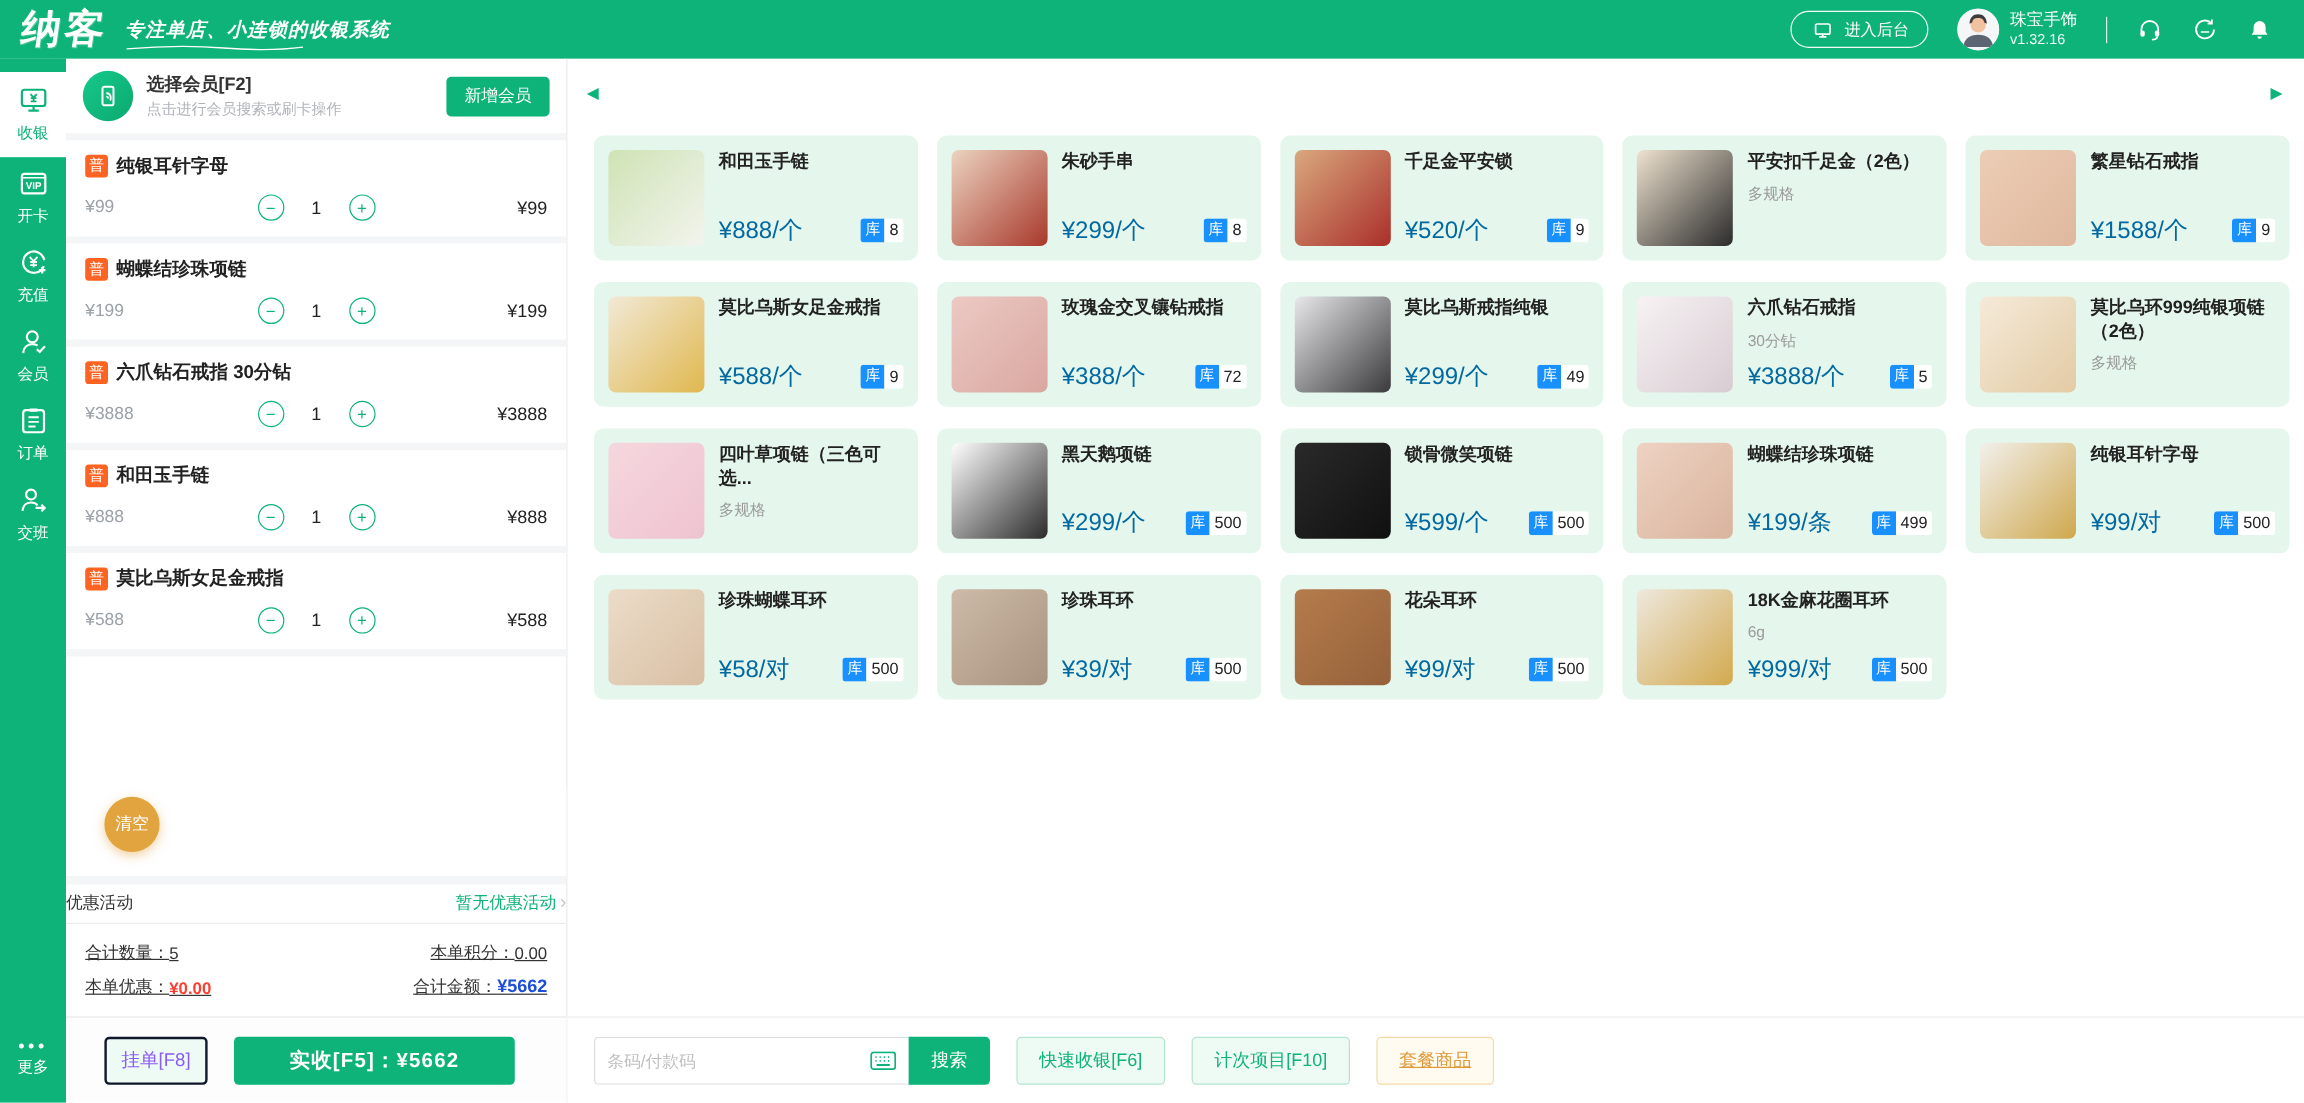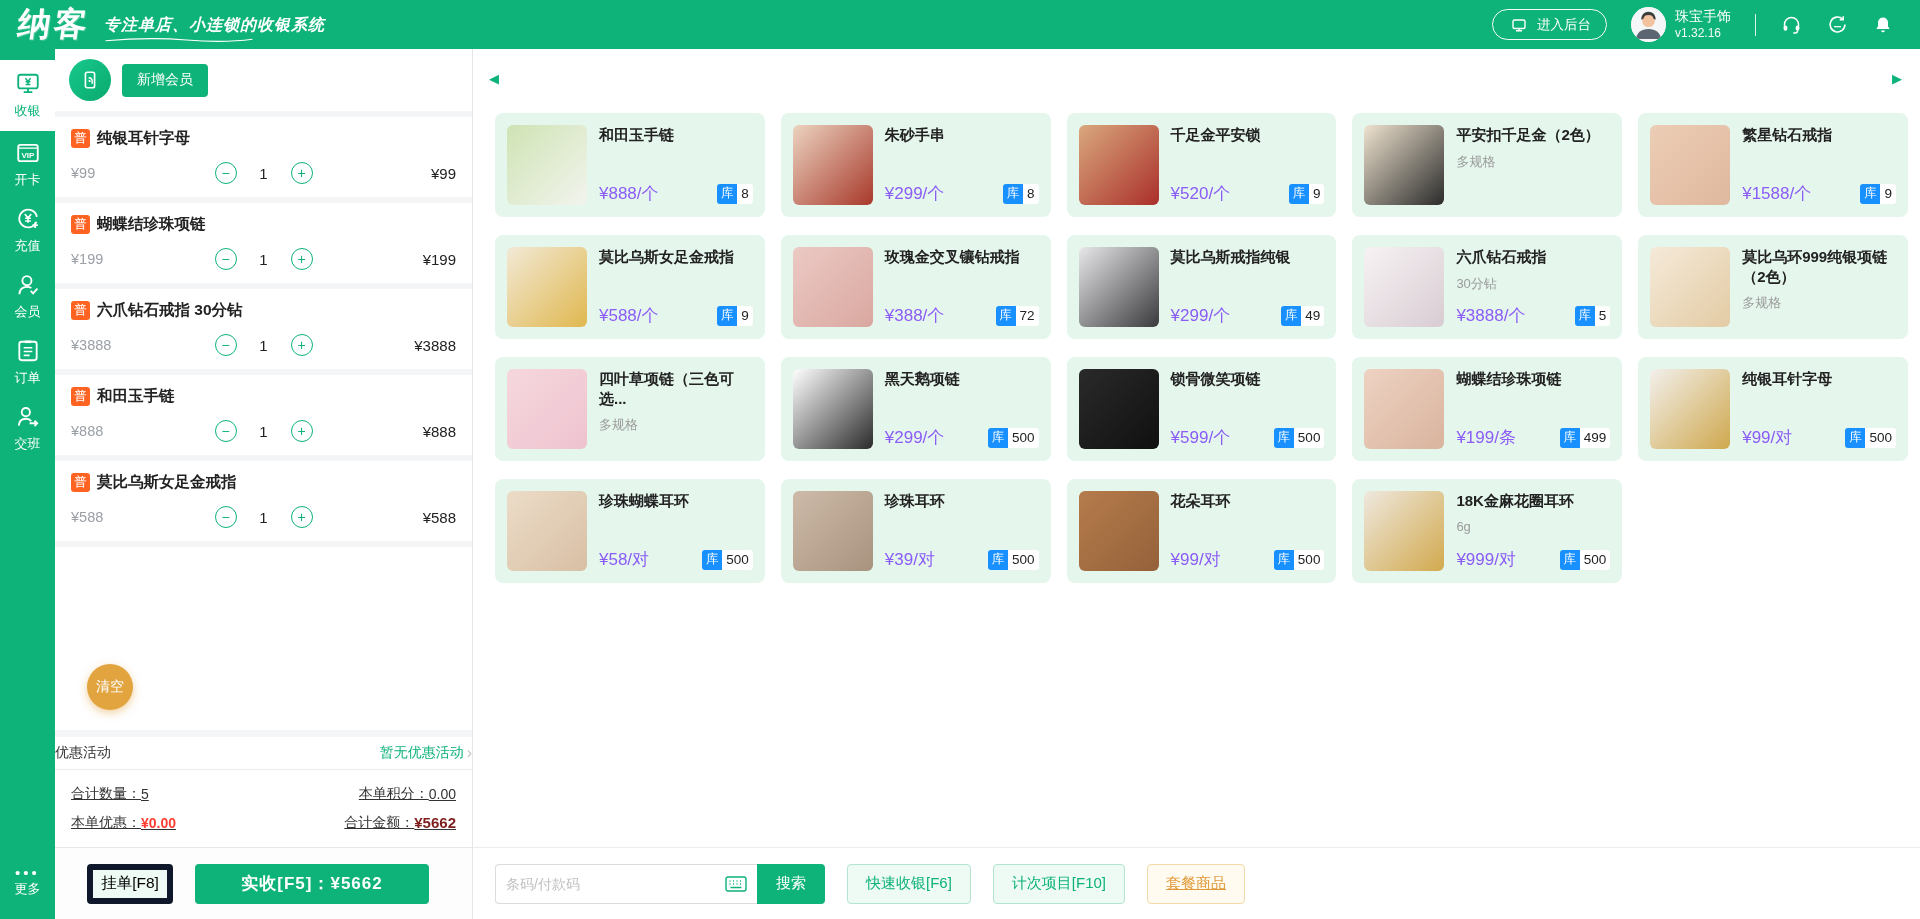--- a/index.html
+++ b/index.html
@@ -59,43 +59,43 @@
   .clear-btn { width:46px; height:46px; border-radius:50%; border:none; background:#e2a43f; color:#fff; font-size:14px; box-shadow:0 3px 9px rgba(226,164,63,.5); }
 
   .promo-row { border-top:7px solid #f3f5f6; height:39px; display:flex; align-items:center; justify-content:space-between; padding:0 0; font-size:14px; color:#333; flex-shrink:0; }
   .promo-value { display:flex; align-items:center; gap:3px; color:#0db378; background:none; border:none; font-size:14px; }
   .chev { color:#c2c6cb; font-size:16px; line-height:1; }
 
   .summary { border-top:1px solid #ececec; padding:9px 16px 10px; font-size:14px; flex-shrink:0; }
   .sum-row { display:flex; align-items:center; justify-content:space-between; height:29px;text-decoration:underline; }
   .sum-pair { display:flex; align-items:center; }
   .red { color:#fc3f33; font-weight:700; }
-  .total-strong { font-weight:800; font-size:15px; color:#7f1d1d; }
+  .total-strong { font-weight:800; font-size:15px; color:#1d4ed8; }
 
   .panel-footer { height:72px; border-top:1px solid #e7e8ea; background:#fdfdfd; display:flex; align-items:center; gap:22px; padding-left:32px; flex-shrink:0; }
-  .hold-btn { width:86px; height:40px; background:#eefaf4; border:6px solid #0f172a; border-radius:4px; color:#000000; font-size:15.5px; }
+  .hold-btn { width:86px; height:40px; background:#eefaf4; border:2px solid #0f172a; border-radius:4px; color:#8b5cf6; font-size:15.5px; }
   .checkout-btn { width:234px; height:40px; background:#0db378; border:none; border-radius:4px; color:#fff; font-size:17px; font-weight:700; letter-spacing:1px; }
 
   
   .main { flex:1; min-width:0; display:flex; flex-direction:column; background:#fff; }
   .tabs-row { height:58px; display:flex; align-items:center; gap:10px; padding:0 16px 0 14px; flex-shrink:0; }
   .tab-arrow { background:none; border:none; color:#0db378; font-size:13px; padding:0 2px; }
   .tab-arrow.right { margin-left:auto; }
   .tab { height:34px; padding:0 25px; background:#efefef; border:none; border-radius:4px; color:#333; font-size:15px; }
   .tab.active { background:#0db378; color:#fff; }
 
   .grid-wrap { flex:1; overflow:hidden; padding:6px 12px 0 22px; }
   .product-grid { display:grid; grid-template-columns:repeat(5,1fr); gap:18px 16px; }
   .card { height:104px; background:#e5f6ed; border-radius:8px; padding:12px; display:flex; gap:12px; cursor:pointer; }
   .card-img { width:80px; height:80px; border-radius:6px; background:linear-gradient(135deg,var(--c1,#ddd),var(--c2,#bbb)); flex-shrink:0; }
   .card-body { flex:1; min-width:0; display:flex; flex-direction:column; }
   .card-name { font-size:15px; font-weight:600; color:#222; line-height:1.3; }
   .card-sub { font-size:13px; color:#9b9b9b; margin-top:8px; }
   .card-bottom { margin-top:auto; display:flex; align-items:center; justify-content:space-between; }
-  .card-price { color:#8b5cf6; font-size:17px; }
+  .card-price { color:#0369a1; font-size:20px; }
   .stock { display:flex; height:20px; border-radius:3px; overflow:hidden; }
   .stock-k { width:20px; background:#1890ff; color:#fff; font-size:12.5px; display:flex; align-items:center; justify-content:center; }
   .stock-v { background:#fff; color:#222; font-size:13.5px; padding:0 4px; min-width:14px; display:flex; align-items:center; justify-content:center; }
 
   .bottom-bar { height:72px; border-top:1px solid #ececec; display:flex; align-items:center; gap:22px; padding-left:22px; background:#fff; flex-shrink:0; }
   .barcode-box { display:flex; height:40px; }
   .barcode-wrap { position:relative; }
   .barcode-input { width:262px; height:40px; border:1px solid #dcdcdc; border-right:none; border-radius:4px 0 0 4px; padding:0 38px 0 10px; font-size:14px; color:#333; outline:none; }
   .barcode-input::placeholder { color:#c0c0c0; }
   .kb-icon { position:absolute; right:10px; top:50%; transform:translateY(-50%); color:#0db378; display:flex; }
@@ -237,20 +237,24 @@
   <section class="left-panel">
 
     <div class="member-bar">
       <span class="member-circle">
         <svg width="22" height="22" viewBox="0 0 24 24" fill="none" stroke="#fff" stroke-width="1.8">
             <rect x="7" y="3.5" width="10" height="17" rx="2"></rect>
             <path d="M10.5 9.5c2.4 0 4 1.8 4 4.4 0 .8-.2 1.6-.5 2.2" stroke-width="1.6"></path>
             <path d="M10.5 12.5c1 0 1.6.8 1.6 1.8" stroke-width="1.6"></path>
           </svg>
       </span>
+      <div class="member-titles">
+        <div class="member-title">选择会员[F2]</div>
+        <div class="member-sub">点击进行会员搜索或刷卡操作</div>
+      </div>
       <button class="add-member-btn">新增会员</button>
     </div>
 
     <div class="cart-list">
 
         <div class="cart-item">
           <div class="ci-name-row">
             <span class="badge-pu">普</span>
             <span class="ci-name">纯银耳针字母</span>
           </div>

